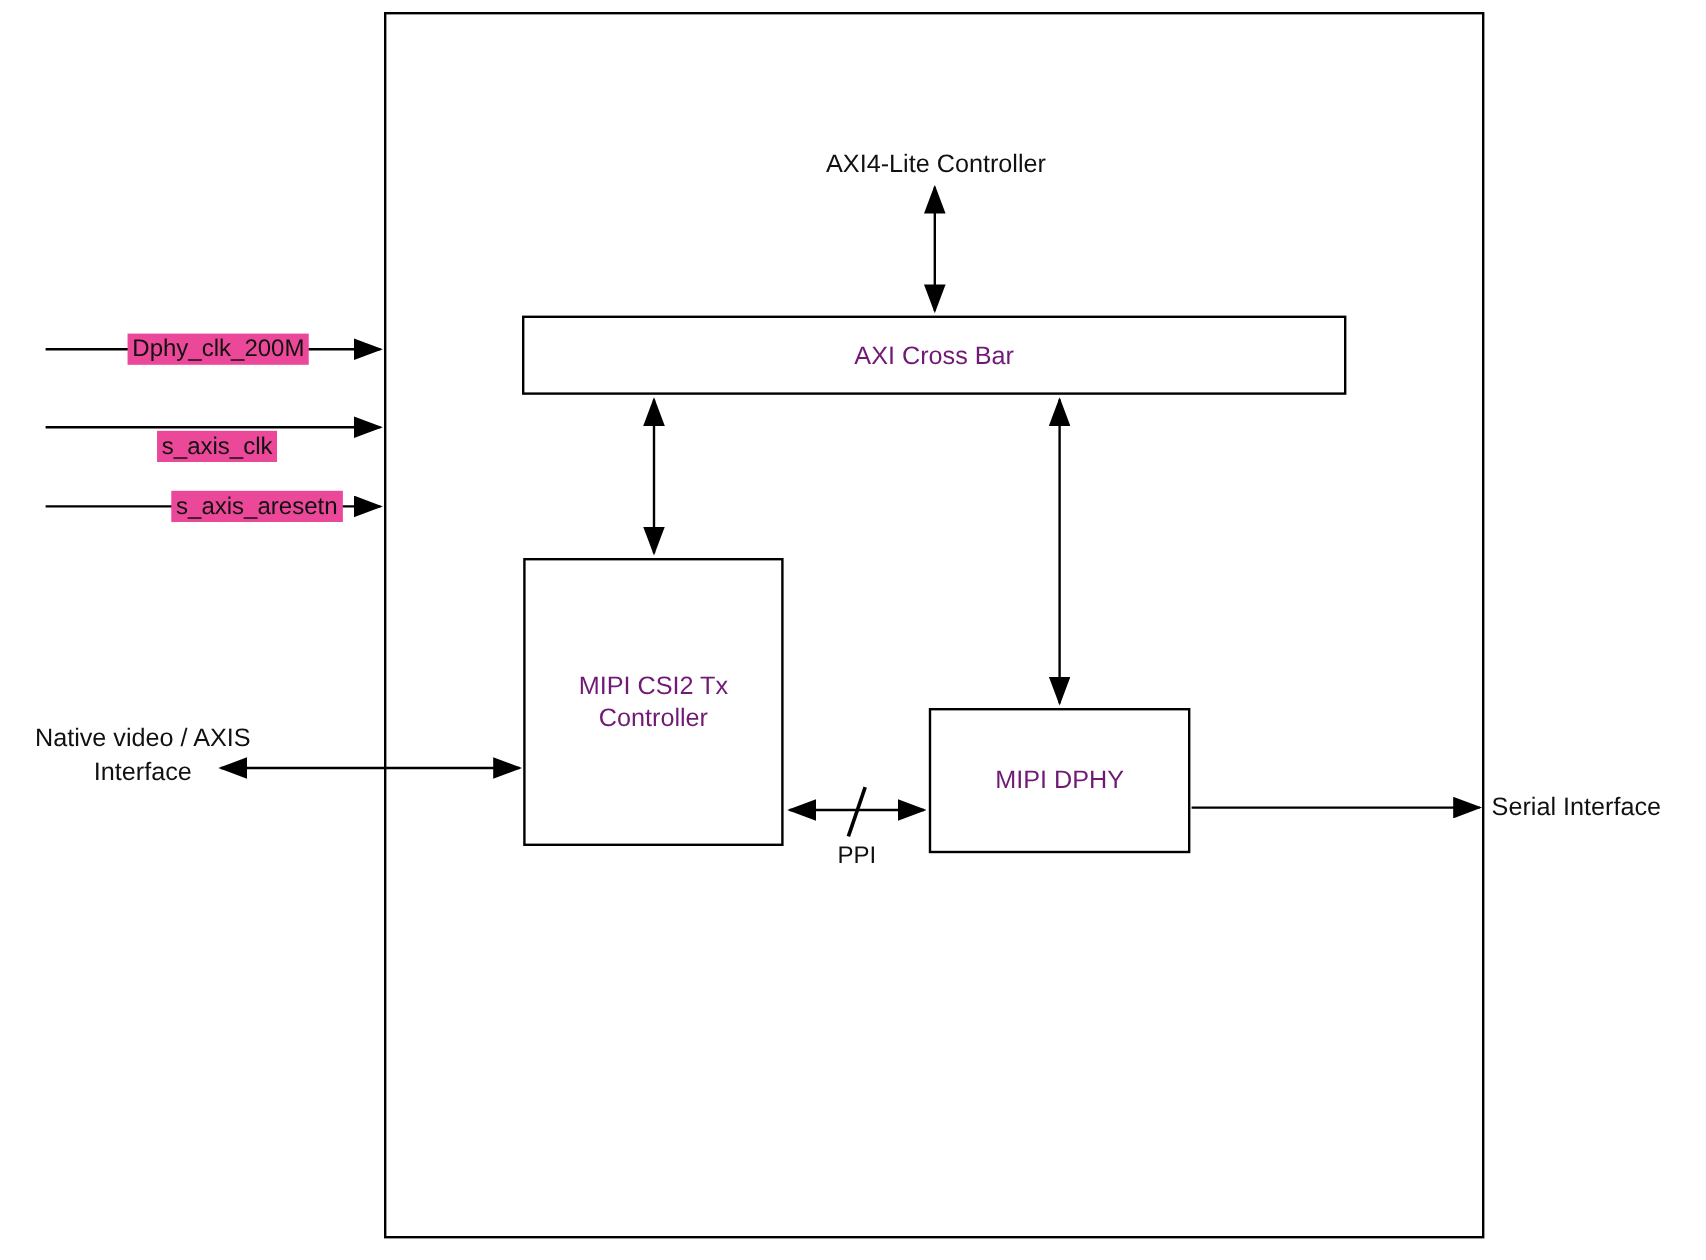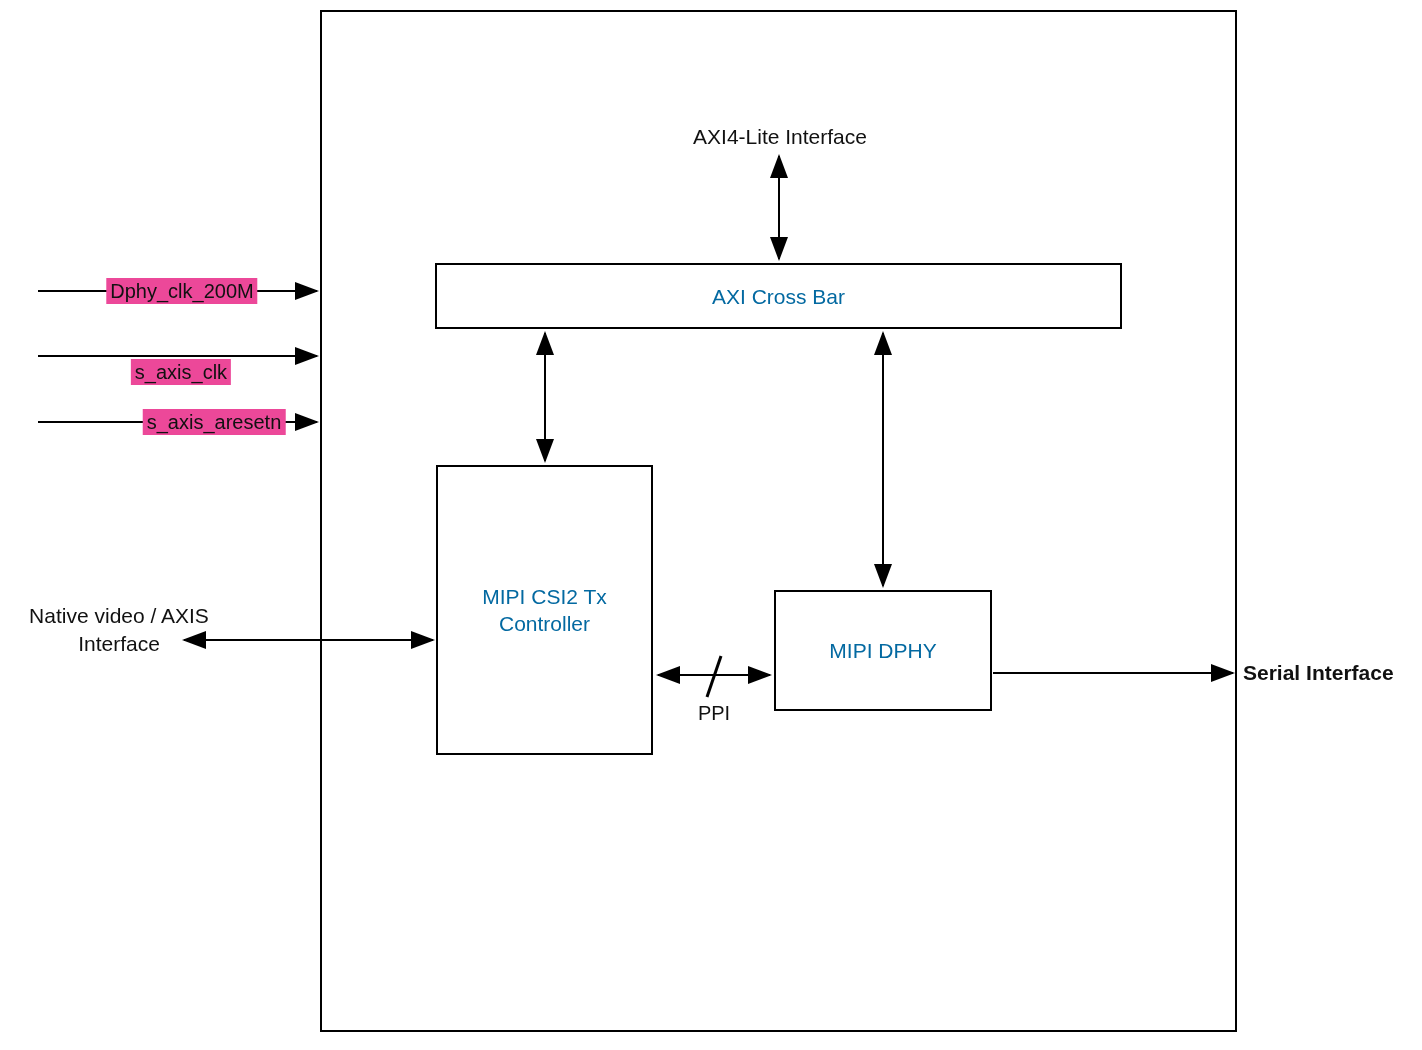--- a/index.html
+++ b/index.html
@@ -41,33 +41,33 @@
   .crossbar-box {
     left: 435px;
     top: 263px;
     width: 687px;
     height: 66px;
   }
   .csi2-box {
     left: 436px;
     top: 465px;
     width: 217px;
-    height: 290px;
+    height: 240px;
     text-align: center;
   }
   .dphy-box {
     left: 774px;
     top: 590px;
     width: 218px;
     height: 121px;
   }
   .block-label {
     font-size: 21px;
     line-height: 27px;
-    color: #0369a1;
+    color: #701a75;
     white-space: pre-line;
   }
   .label {
     position: absolute;
     z-index: 3;
     font-size: 20px;
     line-height: 26px;
     color: #111111;
     white-space: nowrap;
   }
@@ -91,21 +91,20 @@
     line-height: 28px;
   }
   .ppi-label {
     left: 714px;
     top: 713px;
   }
   .serial-label {
     left: 1243px;
     top: 673px;
     font-size: 21px;
-    font-weight: bold;
   }
   .signal-label {
     background: #ec4899;
     padding: 0 4px;
   }
   .sig-1 { left: 182px; top: 291px; }
   .sig-2 { left: 181px; top: 372px; }
   .sig-3 { left: 182px; top: 422px; margin-left: 32px; }
 </style>
 </head>
@@ -146,21 +145,21 @@
 
   <div class="box csi2-box">
     <span class="block-label">MIPI CSI2 Tx
 Controller</span>
   </div>
 
   <div class="box dphy-box">
     <span class="block-label">MIPI DPHY</span>
   </div>
 
-  <div class="label centered axi4-label">AXI4-Lite Interface</div>
+  <div class="label centered axi4-label">AXI4-Lite Controller</div>
 
   <div class="label centered native-label">Native video / AXIS
 Interface</div>
 
   <div class="label centered ppi-label">PPI</div>
 
   <div class="label v-centered serial-label">Serial Interface</div>
 
   <div class="label centered signal-label sig-1">Dphy_clk_200M</div>
 

